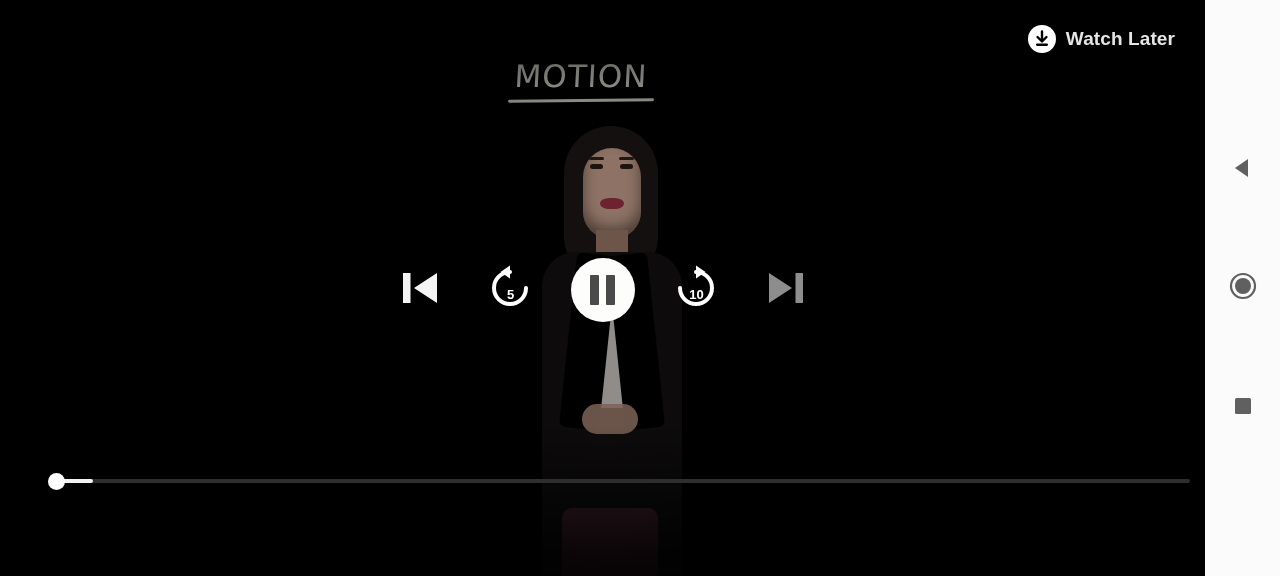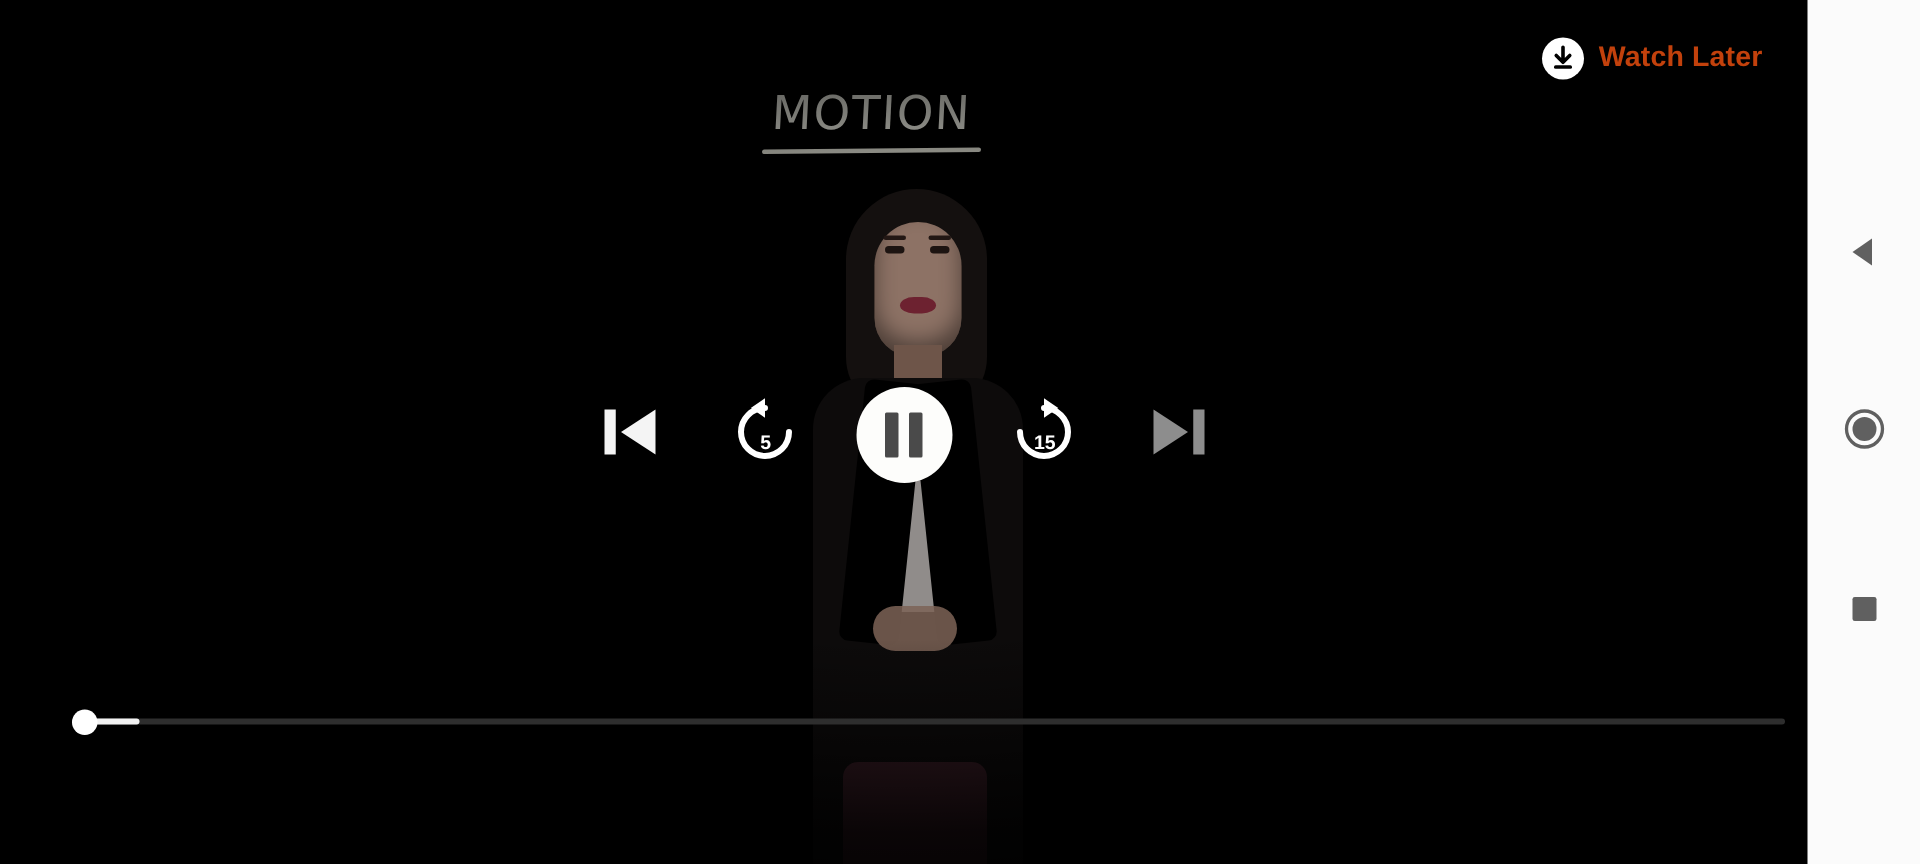--- a/index.html
+++ b/index.html
@@ -82,21 +82,21 @@
     background:radial-gradient(ellipse 56% 62% at 50% 48%, rgba(0,0,0,0) 42%, rgba(0,0,0,.82) 78%, #000 100%);
   }
 
   
   .watch-later {
     position:absolute; right:30px; top:24px;
     display:flex; align-items:center; gap:9px;
     color:#fff; cursor:pointer;
   }
   .wl-icon { width:30px; height:30px; display:block; }
-  .wl-label { font-size:19px; font-weight:700; letter-spacing:.1px; color:#c2410c; }
+  .wl-label { font-size:19px; font-weight:700; letter-spacing:.1px; color:#e5e5e5; }
 
   
   .transport {
     position:absolute; left:0; top:252px; width:1205px; height:76px;
     display:flex; align-items:center; justify-content:center; gap:36px;
   }
   .ctl { display:flex; align-items:center; justify-content:center; cursor:pointer; background:none; border:none; }
   .ctl-prev { width:56px; height:56px; }
   .ctl-next { width:56px; height:56px; }
   .ctl-seek { width:50px; height:50px; position:relative; }
@@ -213,21 +213,21 @@
         <span class="pp-bar"></span>
       </div>
 
       <div class="ctl ctl-seek">
         <span>
           <svg viewBox="0 0 50 50" width="50" height="50">
             <path d="M25 9 A16 16 0 1 1 9 25" stroke="#ffffff" stroke-width="4" fill="none" stroke-linecap="round"></path>
             <path d="M25 2.5 L25 15.5 L34.5 9 Z" fill="#ffffff"></path>
           </svg>
         </span>
-        <span class="seek-num">15</span>
+        <span class="seek-num">10</span>
       </div>
 
       <div class="ctl ctl-next">
         <span>
           <svg viewBox="0 0 52 52" width="52" height="52">
             <path d="M10 11 L10 41 L33 26 Z" fill="#8d8d8d"></path>
             <rect x="36.5" y="11" width="7.5" height="30" fill="#8d8d8d"></rect>
           </svg>
         </span>
       </div>

